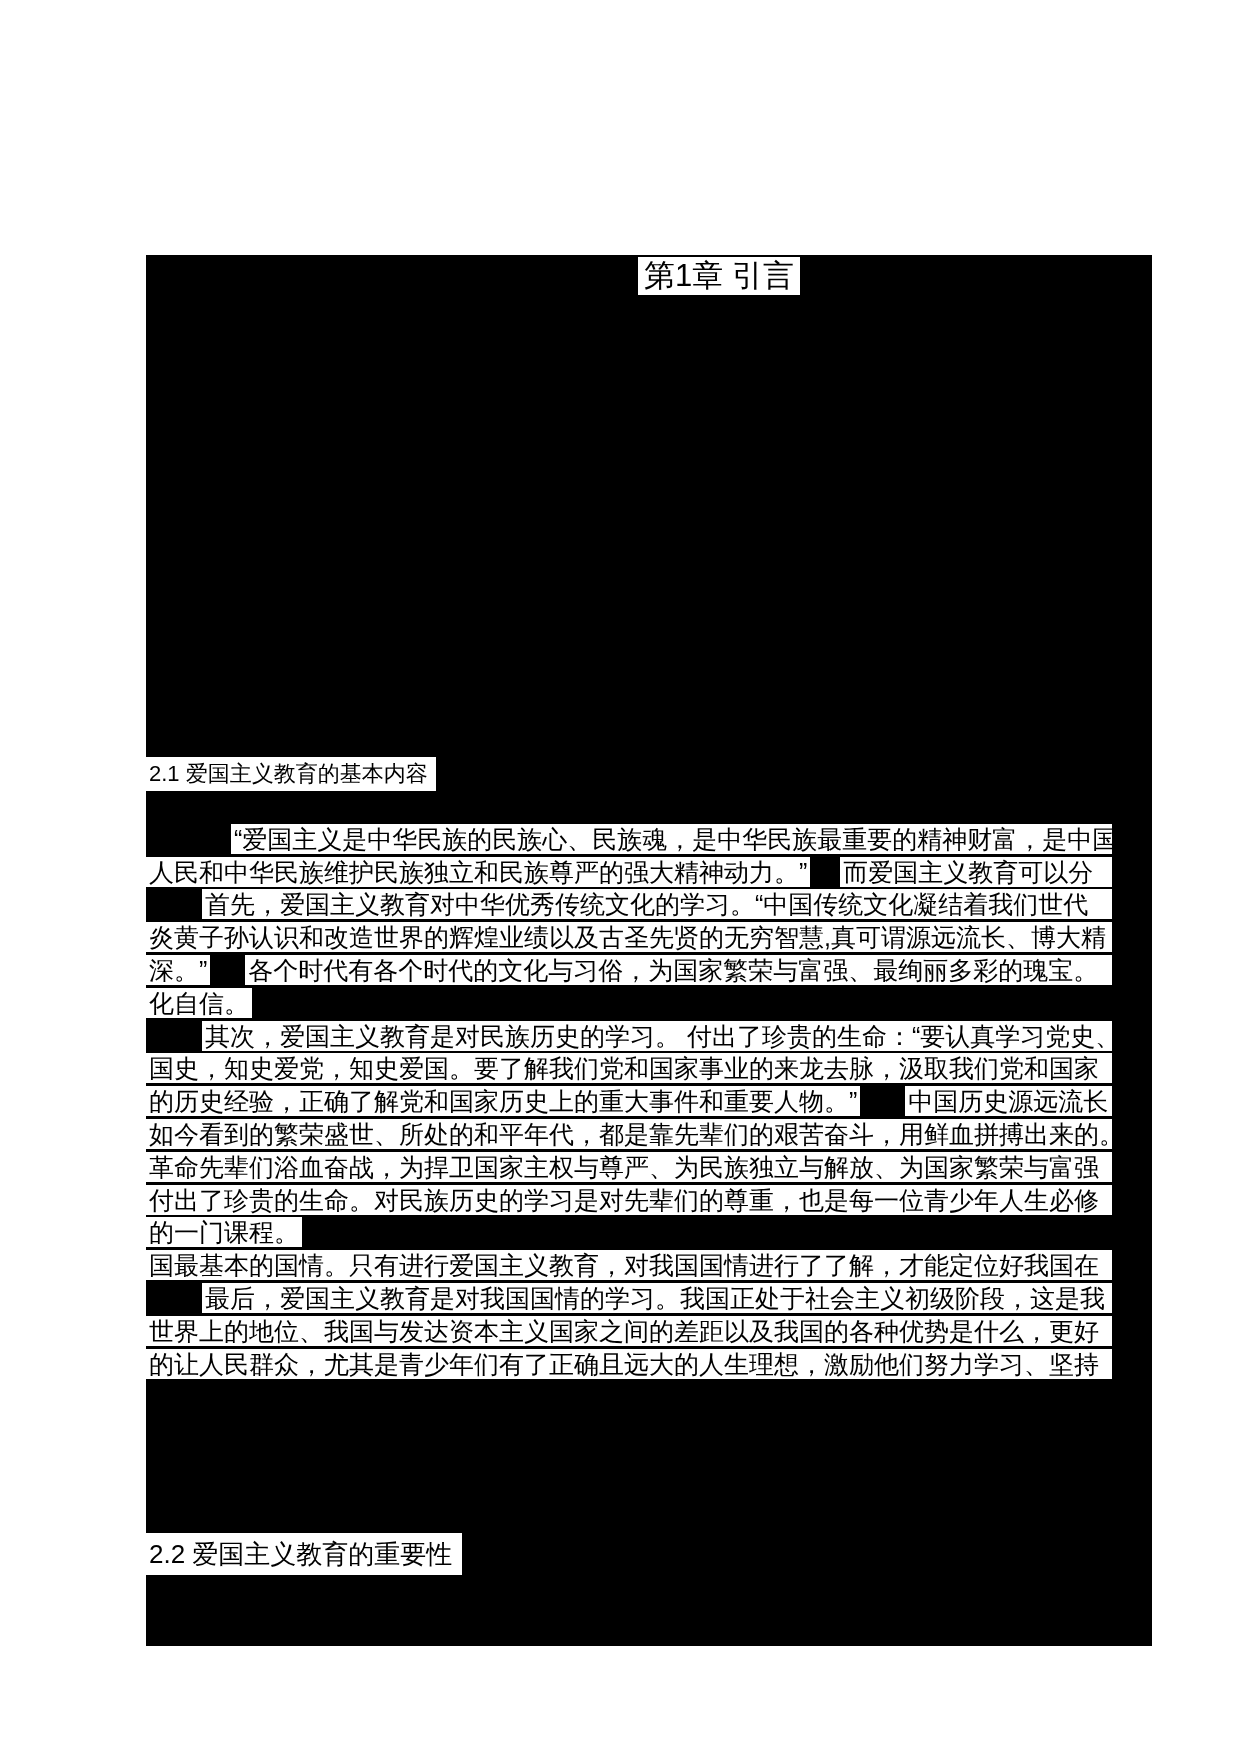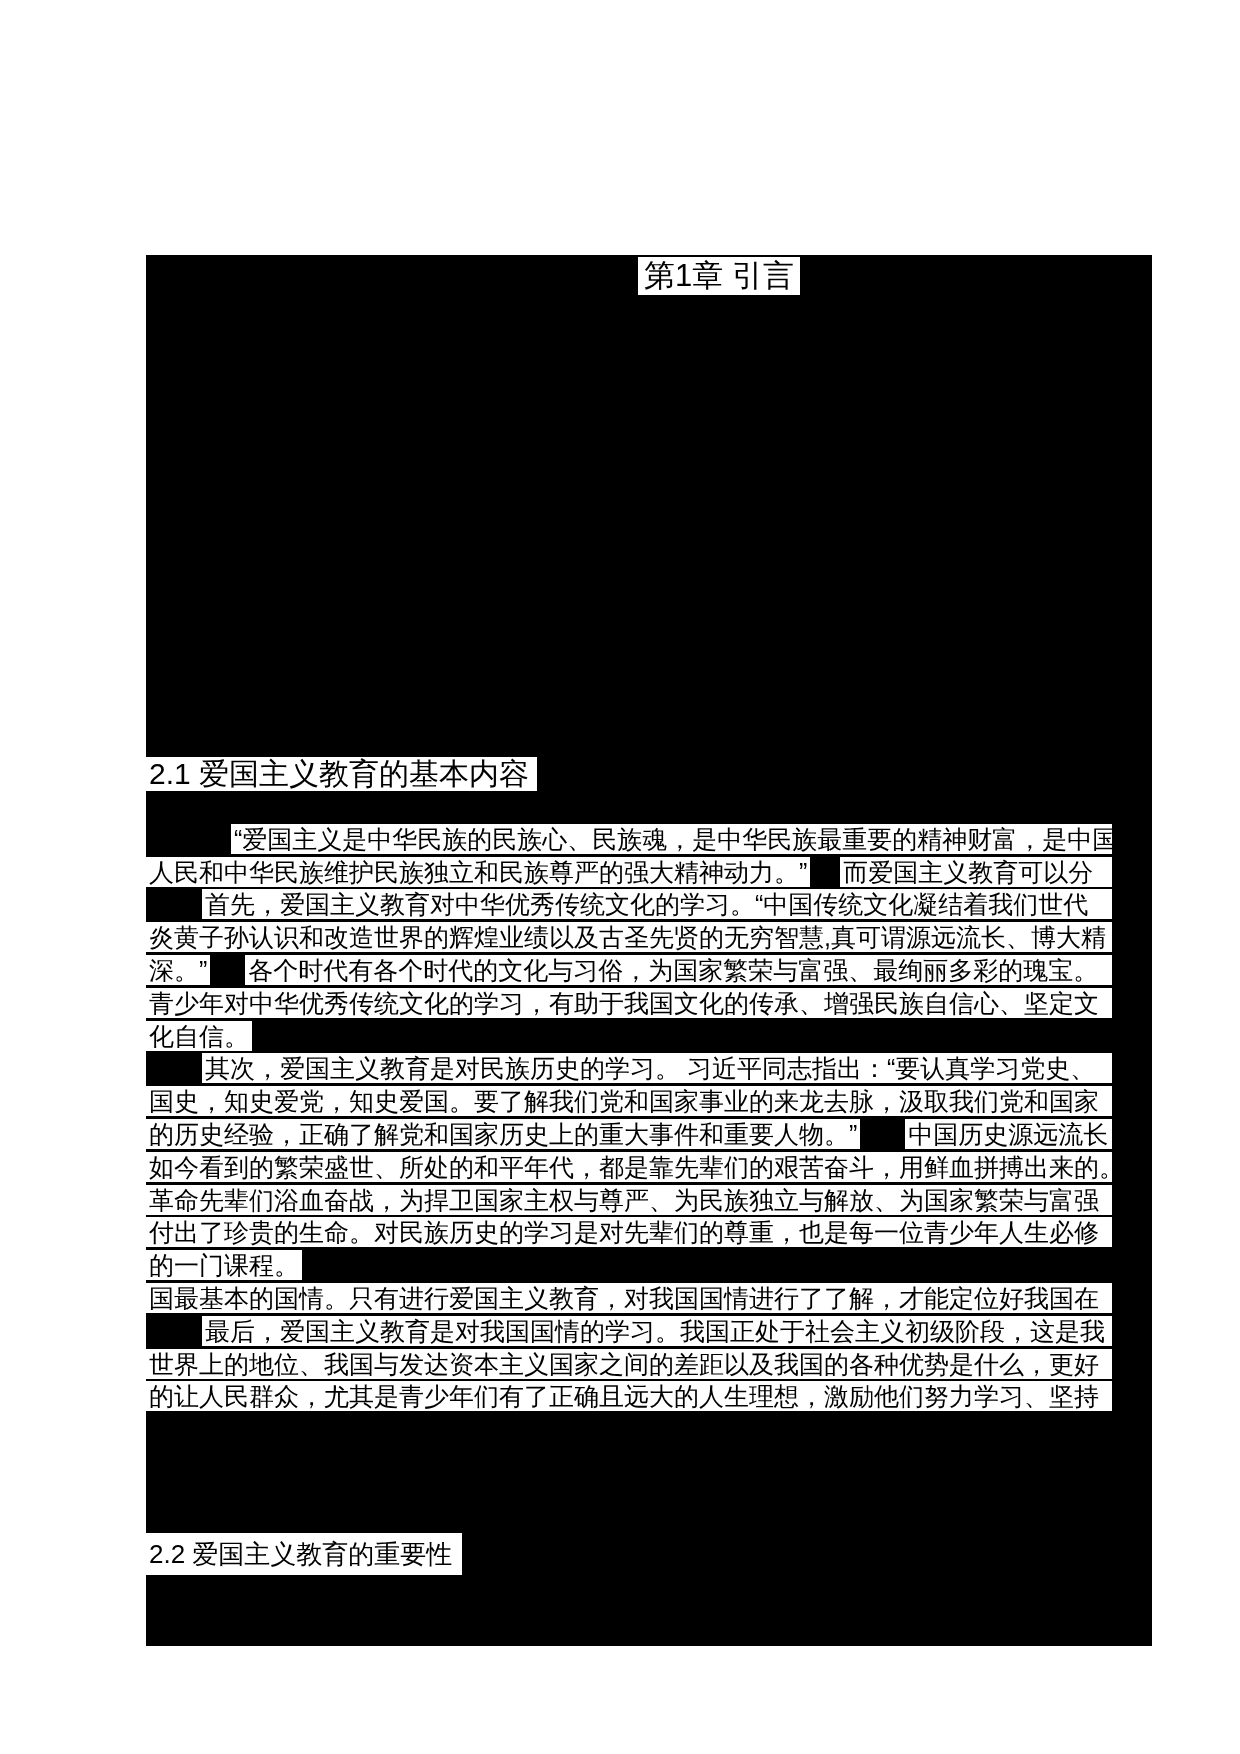--- a/index.html
+++ b/index.html
@@ -15,21 +15,21 @@
     position:absolute;left:146px;top:255px;width:1006px;height:1391px;
     background:#000000;overflow:hidden;
   }
   .title-row{
     position:absolute;left:0;top:0;width:1146px;height:42px;
     display:flex;justify-content:center;align-items:center;
   }
   .hl{background:#ffffff;color:#000000;white-space:nowrap;}
   .title{font-size:31px;line-height:38px;height:38px;padding:0 6px;}
   .h-band{position:absolute;left:0;display:flex;}
-  .h{font-size:30px;line-height:34px;height:34px;padding:0 8px 0 3px;}
+  .h{font-size:22px;line-height:34px;height:34px;padding:0 8px 0 3px;}
   .h2{font-size:26px;line-height:42px;height:42px;padding:0 10px 0 3px;}
   .body-block{
     position:absolute;left:0;top:566px;width:966px;
   }
   .line{
     display:flex;align-items:flex-end;height:32.8px;overflow:hidden;
   }
   .seg{
     background:#ffffff;color:#000000;
     font-size:25px;line-height:30px;height:30px;
@@ -74,31 +74,28 @@
       <div class="line">
         <span class="seg fill">炎黄子孙认识和改造世界的辉煌业绩以及古圣先贤的无穷智慧,真可谓源远流长、博大精</span>
       </div>
 
       <div class="line">
         <span class="seg">深。”</span>
         <div class="gap" style="width:35px"></div>
         <span class="seg fill">各个时代有各个时代的文化与习俗，为国家繁荣与富强、最绚丽多彩的瑰宝。</span>
       </div>
 
-      <div class="line">
-        <span class="seg fill">青少年对中华优秀传统文化的学习，有助于我国文化的传承、增强民族自信心、坚定文</span>
-      </div>
 
       <div class="line">
         <span class="seg">化自信。</span>
       </div>
 
       <div class="line">
         <div class="gap" style="width:56px"></div>
-        <span class="seg fill">其次，爱国主义教育是对民族历史的学习。 习近平同志指出：“要认真学习党史、</span>
+        <span class="seg fill">其次，爱国主义教育是对民族历史的学习。 付出了珍贵的生命：“要认真学习党史、</span>
       </div>
 
       <div class="line">
         <span class="seg fill">国史，知史爱党，知史爱国。要了解我们党和国家事业的来龙去脉，汲取我们党和国家</span>
       </div>
 
       <div class="line">
         <span class="seg">的历史经验，正确了解党和国家历史上的重大事件和重要人物。”</span>
         <div class="gap" style="width:45px"></div>
         <span class="seg fill">中国历史源远流长，</span>

